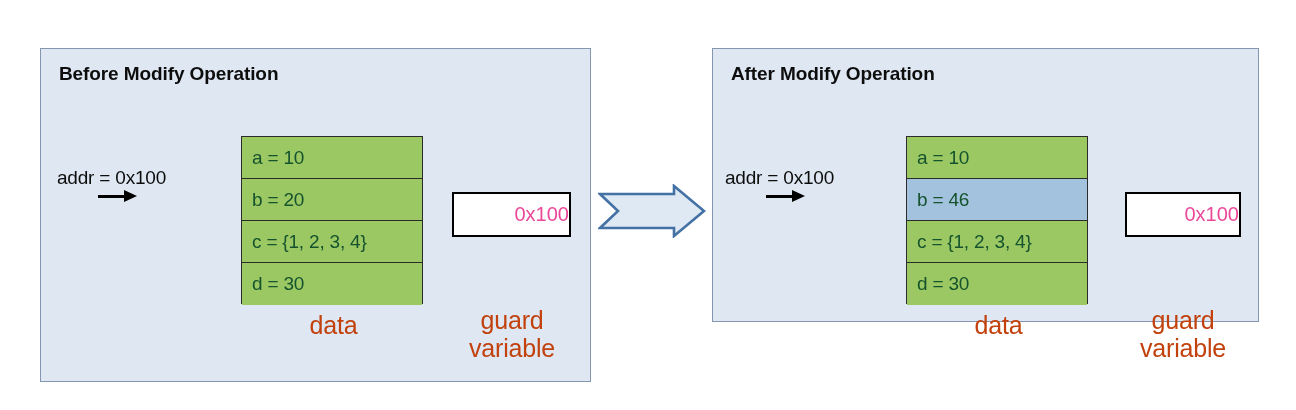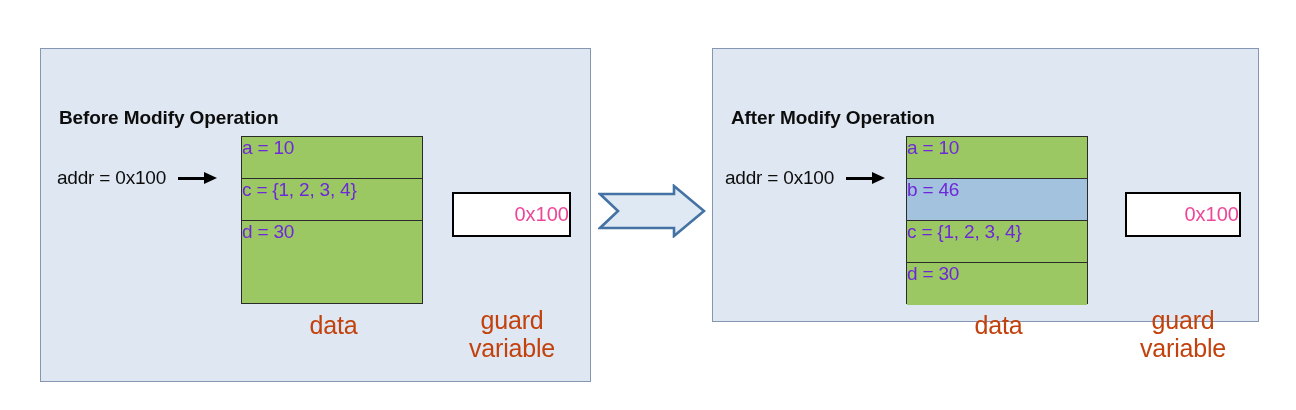--- a/index.html
+++ b/index.html
@@ -31,29 +31,29 @@
 
   .panel-title {
     position: absolute;
     left: 18px;
     top: 14px;
     font-size: 19px;
     font-weight: bold;
     color: #0d0d0d;
     letter-spacing: -0.1px;
     white-space: nowrap;
-    margin-top: 44px;
   }
 
   
   .addr-row {
     position: absolute;
     display: flex;
     align-items: center;
     white-space: nowrap;
+    flex-direction: column;
   }
   .addr-label {
     font-size: 19px;
     color: #0d0d0d;
     letter-spacing: -0.2px;
   }
   .addr-arrow {
     display: inline-block;
     margin-left: 12px;
     position: relative;
@@ -85,22 +85,24 @@
   .struct-box {
     position: absolute;
     border: 1.5px solid #2b2b2b;
     box-sizing: border-box;
     background: #9CC863;
   }
   .struct-row {
     box-sizing: border-box;
     height: 42px;
     display: flex;
+    align-items: center;
+    padding-left: 10px;
     font-size: 19px;
-    color: #6d28d9;
+    color: #14532d;
     letter-spacing: -0.2px;
     border-bottom: 1.4px solid #2b2b2b;
     white-space: nowrap;
   }
   .struct-row:last-child { border-bottom: none; }
   .struct-row.green { background: #9CC863; }
   .struct-row.blue  { background: #A3C2DE; }
 
   
   .guard-box {
@@ -147,20 +149,23 @@
     <div class="addr-row" style="left:16px; top:118px;">
       <span class="addr-label">addr = 0x100</span>
       <span class="addr-arrow"></span>
     </div>
 
     <div class="struct-box" style="left:200px; top:87px; width:182px; height:168px;">
       <div class="struct-row green">
         <span>a = 10</span>
       </div>
       <div class="struct-row green">
+        <span>b = 20</span>
+      </div>
+      <div class="struct-row green">
         <span>c = {1, 2, 3, 4}</span>
       </div>
       <div class="struct-row green">
         <span>d = 30</span>
       </div>
     </div>
 
     <div class="caption" style="left:215px; top:262px; width:155px;">data</div>
 
     <div class="guard-box" style="left:411px; top:143px; width:119px; height:45px;">

